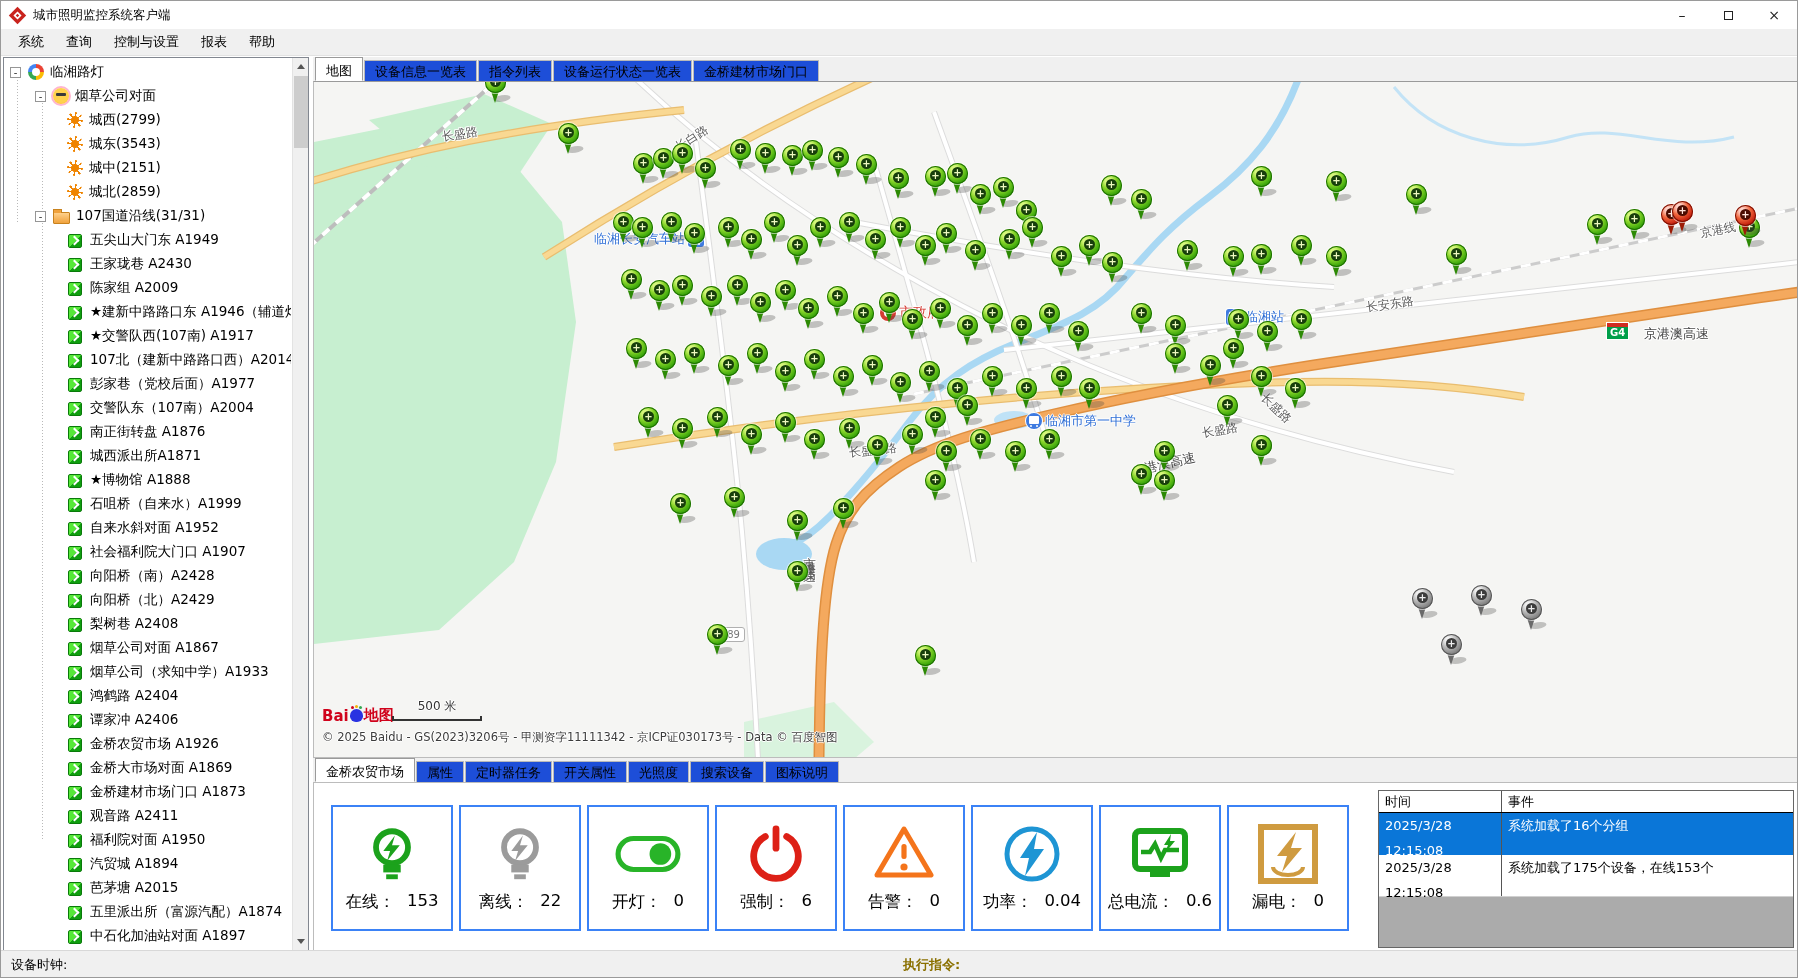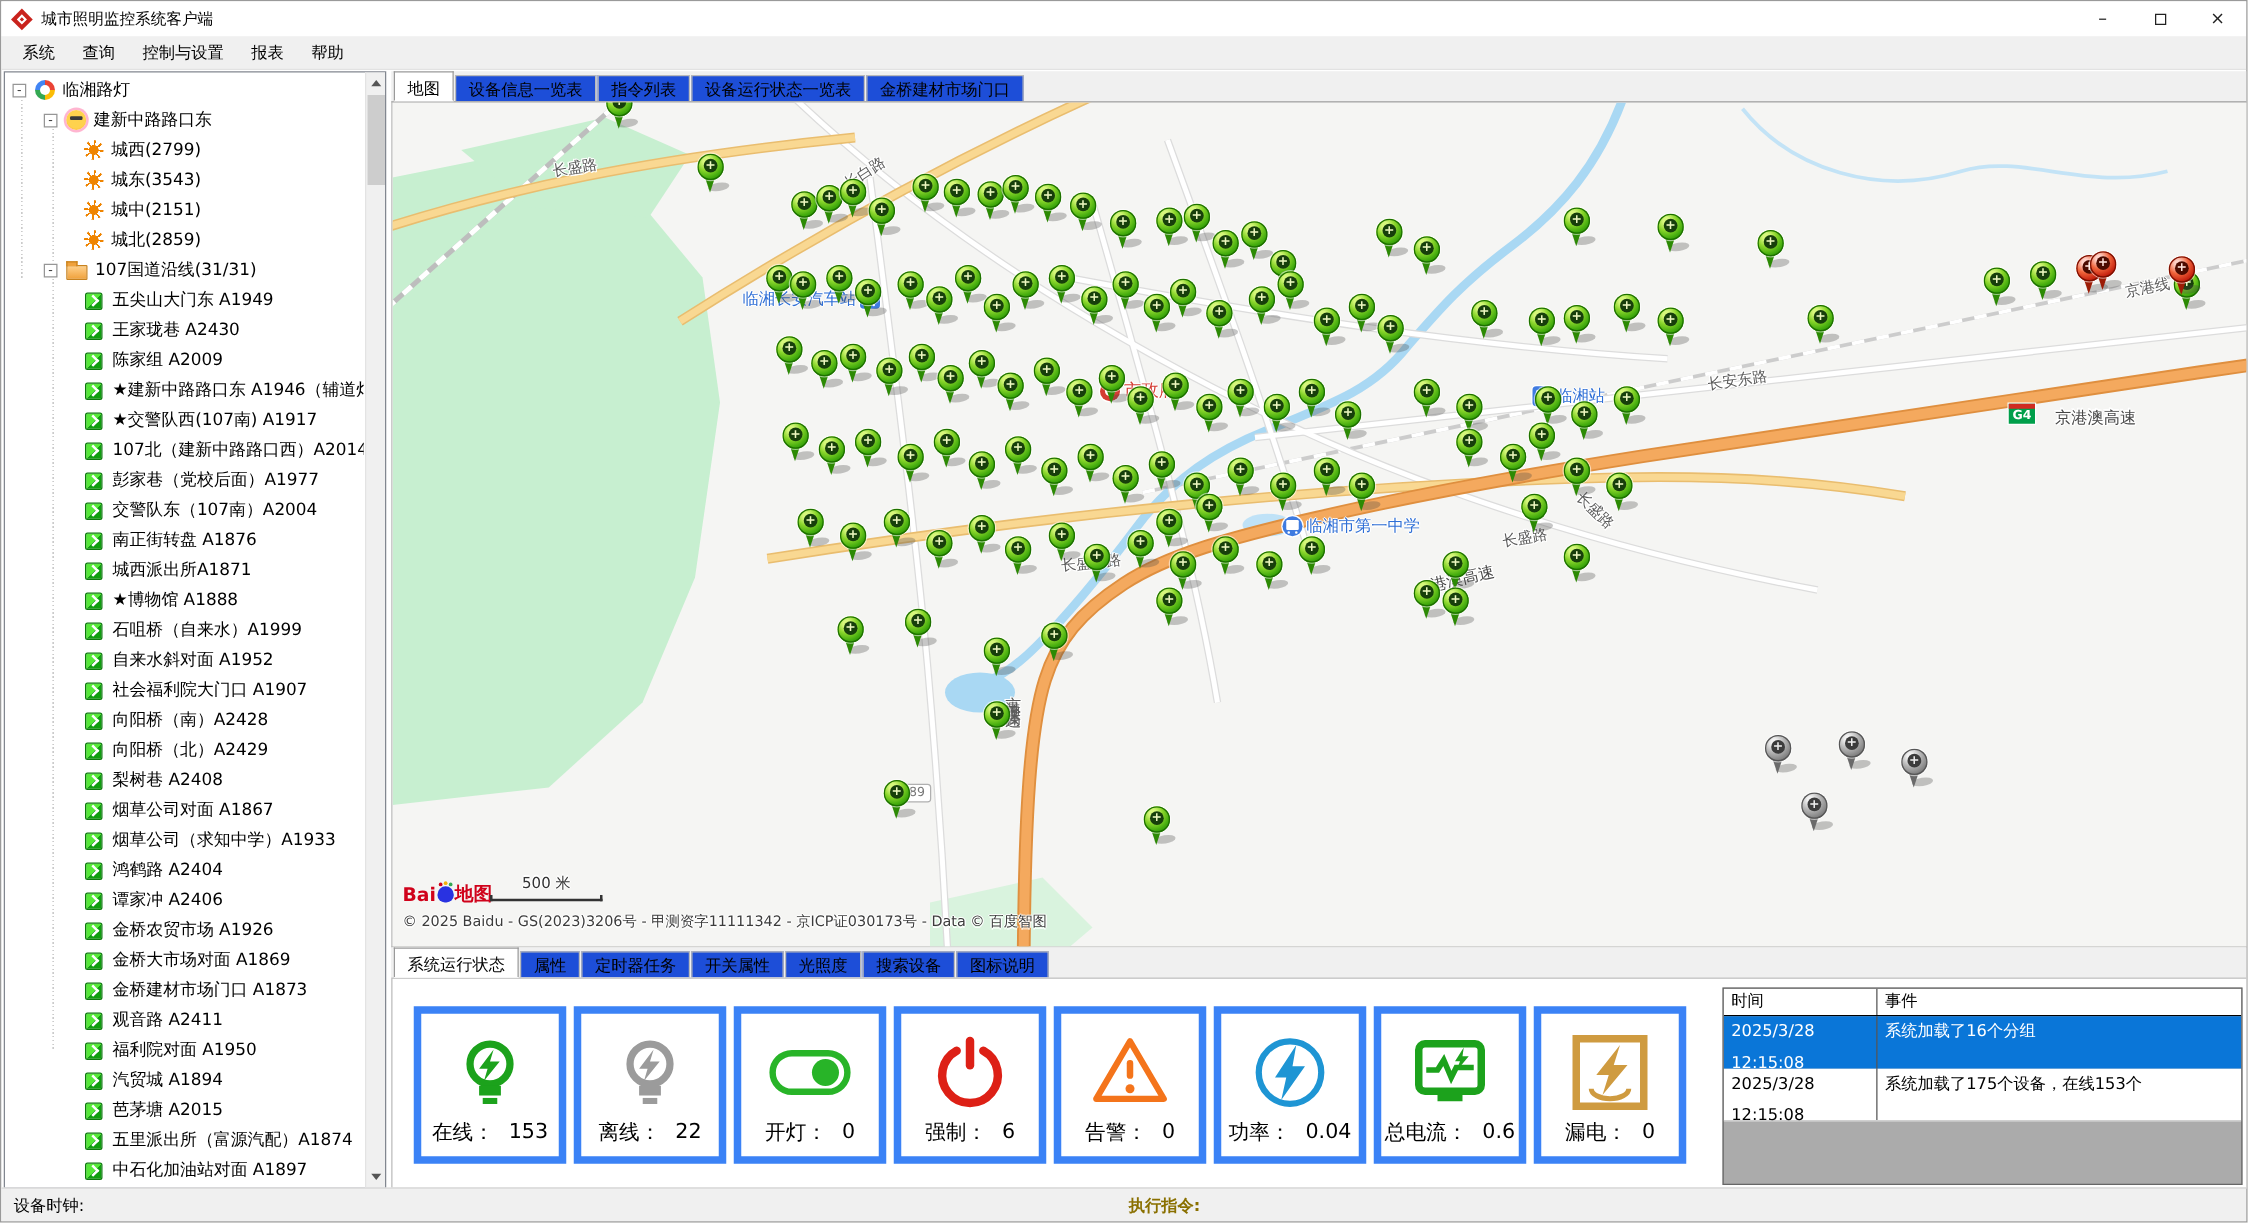--- a/index.html
+++ b/index.html
@@ -86,21 +86,21 @@
   #map-logo .paw { width:13px; height:13px; border-radius:50% 50% 45% 45%; background:#2932e1; margin:0 1px; position:relative; }
   #map-logo .paw::before { content:''; position:absolute; left:1px; top:-3px; width:3px; height:3px; border-radius:50%; background:#d0021b; box-shadow:4px -1px 0 #f4b10a,8px 0 0 #34a853; }
   #map-scale { position:absolute; left:78px; bottom:36px; z-index:3; width:90px; text-align:center; color:#333; font-size:12px; text-shadow:1px 0 0 #fff,-1px 0 0 #fff,0 1px 0 #fff,0 -1px 0 #fff; }
   #map-scale .bar { height:5px; border-left:2px solid #333; border-right:2px solid #333; border-bottom:2px solid #333; margin-top:1px; }
   #map-attrib { position:absolute; left:8px; bottom:12px; z-index:3; font-size:11.5px; color:#3c3c3c; text-shadow:1px 0 0 #fff,-1px 0 0 #fff,0 1px 0 #fff,0 -1px 0 #fff; }
 
   
   #bottompanel { position:absolute; left:0; top:701px; width:1486px; height:193px; background:#f0f0f0; }
   #panel-content { position:absolute; left:0; top:24px; right:0; bottom:0; background:#fff; border:1px solid #bcbcbc; }
   #cards { position:absolute; left:17px; top:22px; display:flex; gap:6px; }
-  .card { width:122px; height:126px; background:#fff; border:6px solid #3b82f6; display:flex; flex-direction:column; align-items:center; }
+  .card { width:122px; height:126px; background:#fff; border:2px solid #3b82f6; display:flex; flex-direction:column; align-items:center; }
   .card .cicon { margin-top:10px; height:74px; display:flex; align-items:center; }
   .card .clabel { font-size:16.5px; color:#000; display:flex; gap:12px; }
   
   #events { position:absolute; right:4px; top:7px; width:416px; height:158px; border:1px solid #666; background:#ababab; overflow:hidden; }
   .ev-row { display:flex; height:42px; line-height:25px; font-size:13px; }
   .ev-head { background:#fff; color:#000; height:22px; line-height:21px; border-bottom:1px solid #000; }
   .ev-time { width:122px; padding-left:6px; flex:none; }
   .ev-text { flex:1; padding-left:6px; border-left:1px solid #555; }
   .ev-row.sel { background:#0a76d8; color:#fff; }
   .ev-row.norm { background:#fff; color:#000; border-bottom:1px solid #d0d0d0; }
@@ -136,21 +136,21 @@
 <div id="sidebar">
   <div id="tree">
       <div class="tree-row lv0">
         <span class="expander">-</span>
         <span class="ti ti-google"></span>
         <span class="tree-label">临湘路灯</span>
       </div>
       <div class="tree-row lv1">
         <span class="expander">-</span>
         <span class="ti ti-sunface"></span>
-        <span class="tree-label">建新中路路口东</span>
+        <span class="tree-label">烟草公司对面</span>
       </div>
       <div class="tree-row lv2">
         <span class="ti ti-sun"></span>
         <span class="tree-label">城西(2799)</span>
       </div>
       <div class="tree-row lv2">
         <span class="ti ti-sun"></span>
         <span class="tree-label">城东(3543)</span>
       </div>
       <div class="tree-row lv2">
@@ -1175,21 +1175,21 @@
     </div>
     <div id="map-scale">
       <span>500 米</span>
       <div class="bar"></div>
     </div>
     <div id="map-attrib">© 2025 Baidu - GS(2023)3206号 - 甲测资字11111342 - 京ICP证030173号 - Data © 百度智图</div>
   </div>
 
   <div id="bottompanel">
     <div class="tabstrip" id="panel-tabs">
-        <div class="tab active">系统运行状态</div>
+        <div class="tab active">金桥农贸市场</div>
         <div class="tab">属性</div>
         <div class="tab">定时器任务</div>
         <div class="tab">开关属性</div>
         <div class="tab">光照度</div>
         <div class="tab">搜索设备</div>
         <div class="tab">图标说明</div>
       </div>
     <div id="panel-content">
       <div id="cards">
           <div class="card">

